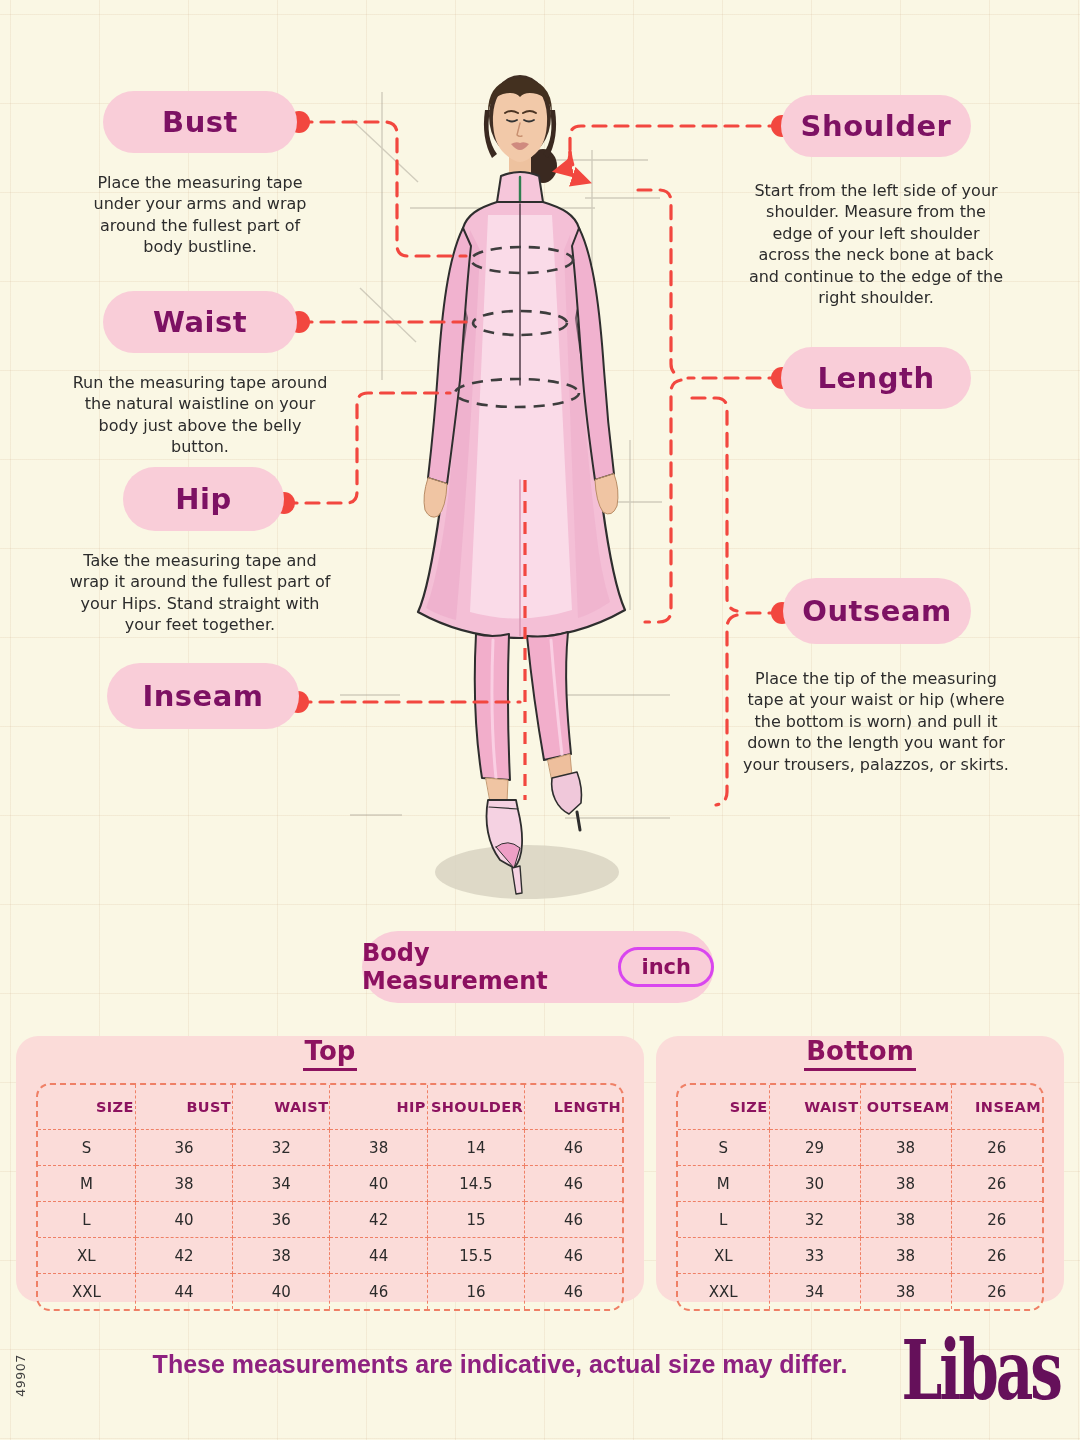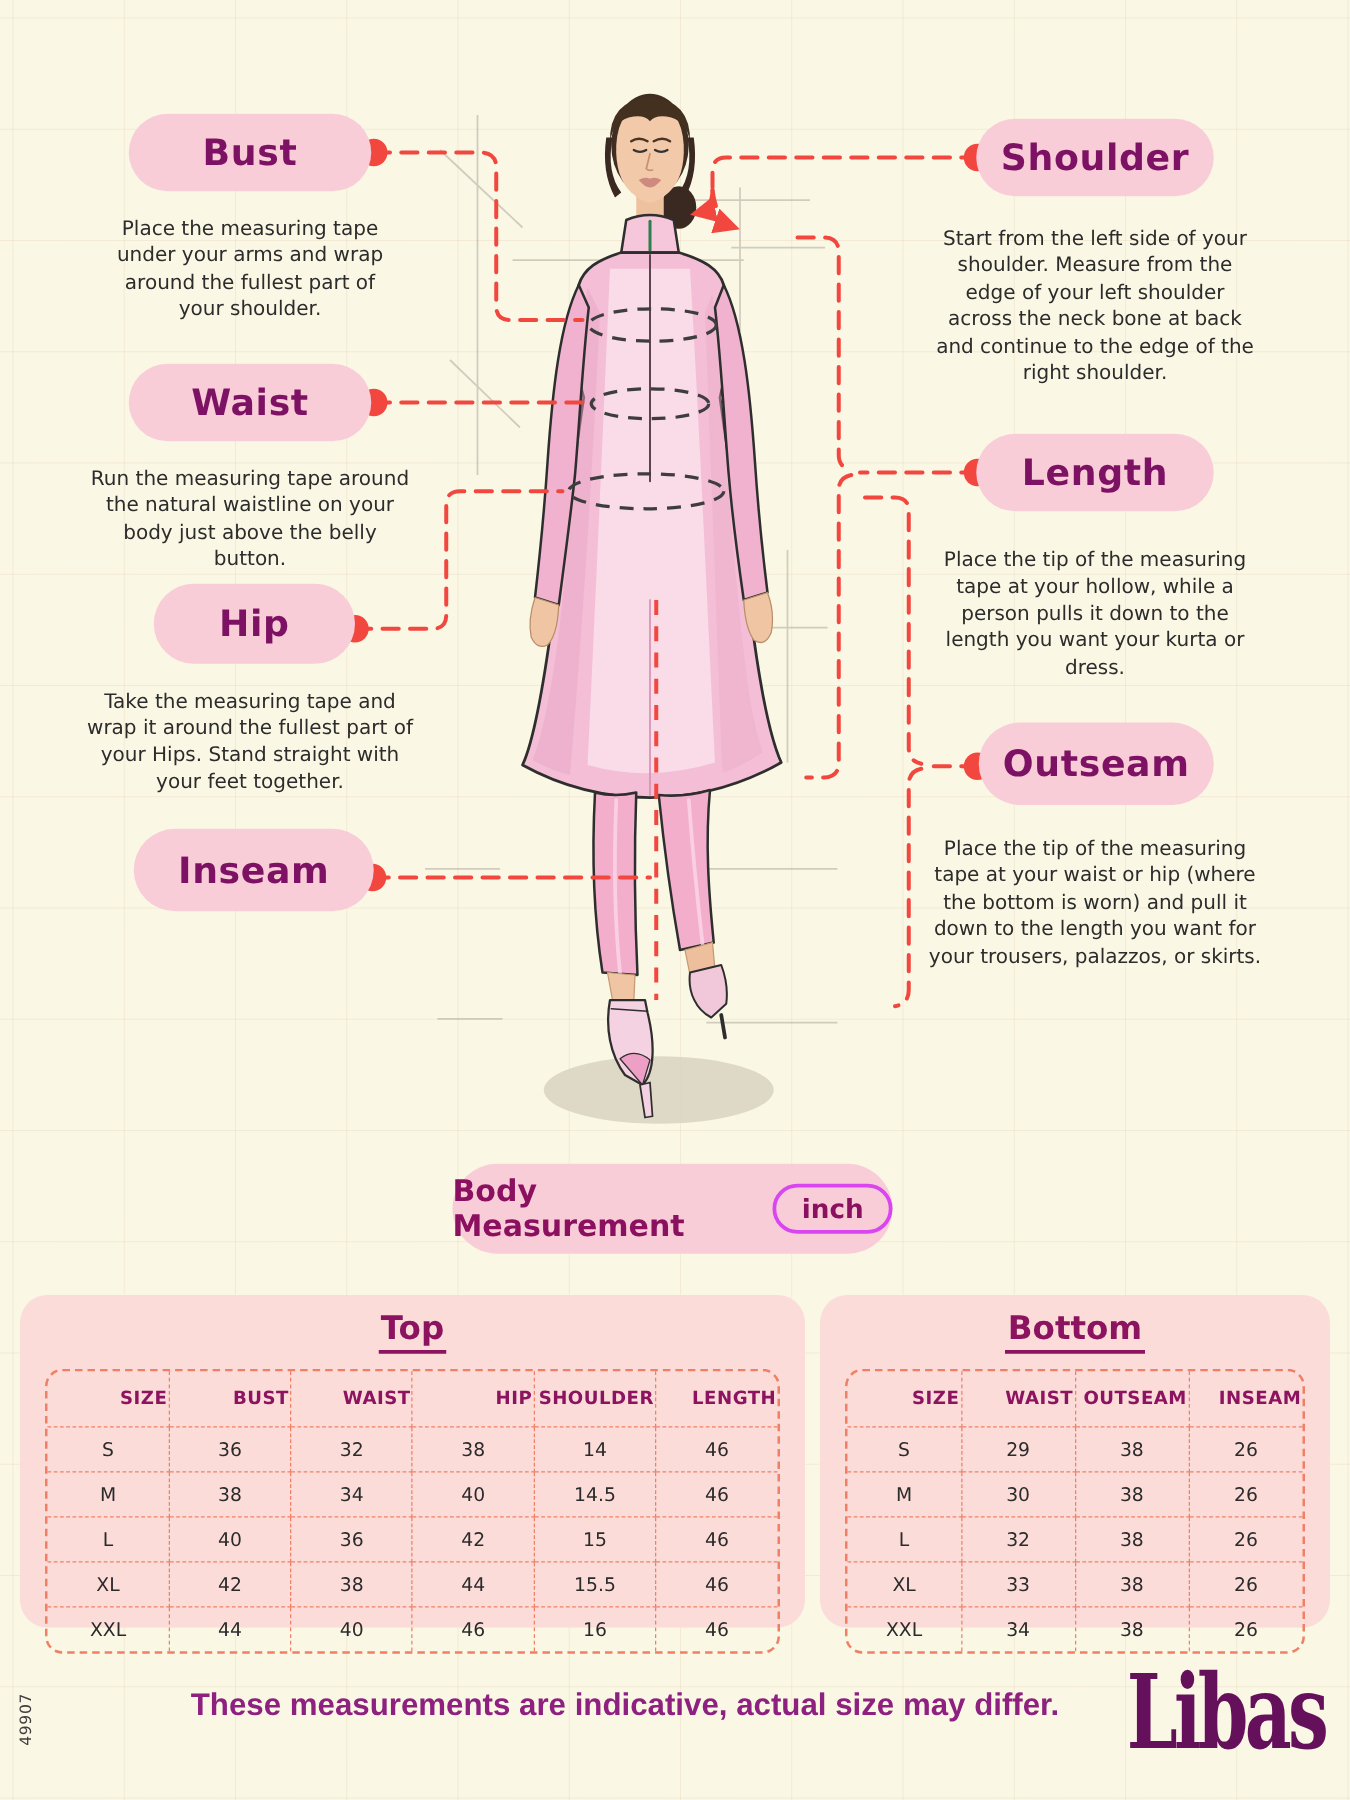--- a/index.html
+++ b/index.html
@@ -40,21 +40,21 @@
     display:flex;align-items:center;justify-content:center;gap:32px;
   }
   .bm-label{color:#8c1060;font-weight:bold;font-size:24px;}
   .bm-chip{
     border:3px solid #d946ef;border-radius:28px;
     padding:5px 20px;color:#8c1060;font-weight:bold;font-size:21px;
   }
   .size-card{
     position:absolute;top:1036px;height:266px;
     background:#fbdcd9;border-radius:22px;
-    box-sizing:border-box;padding:12px 20px 0 20px;
+    box-sizing:border-box;padding:0 20px 0 20px;
   }
   .size-card.top{left:16px;width:628px;}
   .size-card.bottom{left:656px;width:408px;}
   .card-title{
     display:block;width:fit-content;margin:0 auto;
     color:#8c135f;font-weight:bold;font-size:26px;
     border-bottom:3px solid #8c135f;padding:0 2px 2px 2px;
   }
   .size-table-wrap{
     margin-top:12px;
@@ -202,21 +202,21 @@
       <circle cx="298" cy="702" r="11"></circle>
       <circle cx="782" cy="126" r="11"></circle>
       <circle cx="782" cy="378" r="11"></circle>
       <circle cx="782" cy="613" r="11"></circle>
     </g>
   </svg>
 
   <div class="pill" style="left:103px;top:91px;width:194px;height:62px">
     <span>Bust</span>
   </div>
-  <div class="desc" style="left:80px;top:172px;width:240px">Place the measuring tape under your arms and wrap around the fullest part of your shoulder.</div>
+  <div class="desc" style="left:80px;top:172px;width:240px">Place the measuring tape under your arms and wrap around the fullest part of body bustline.</div>
 
   <div class="pill" style="left:103px;top:291px;width:194px;height:62px">
     <span>Waist</span>
   </div>
   <div class="desc" style="left:72px;top:372px;width:256px">Run the measuring tape around the natural waistline on your body just above the belly button.</div>
 
   <div class="pill" style="left:123px;top:467px;width:161px;height:64px">
     <span>Hip</span>
   </div>
   <div class="desc" style="left:68px;top:550px;width:264px">Take the measuring tape and wrap it around the fullest part of your Hips. Stand straight with your feet together.</div>
@@ -226,21 +226,20 @@
   </div>
 
   <div class="pill" style="left:781px;top:95px;width:190px;height:62px">
     <span>Shoulder</span>
   </div>
   <div class="desc" style="left:748px;top:180px;width:256px">Start from the left side of your shoulder. Measure from the edge of your left shoulder across the neck bone at back and continue to the edge of the right shoulder.</div>
 
   <div class="pill" style="left:781px;top:347px;width:190px;height:62px">
     <span>Length</span>
   </div>
-  <div class="desc" style="left:745px;top:437px;width:262px">Place the tip of the measuring tape at your hollow, while a person pulls it down to the length you want your kurta or dress.</div>
 
   <div class="pill" style="left:783px;top:578px;width:188px;height:66px">
     <span>Outseam</span>
   </div>
   <div class="desc" style="left:742px;top:668px;width:268px">Place the tip of the measuring tape at your waist or hip (where the bottom is worn) and pull it down to the length you want for your trousers, palazzos, or skirts.</div>
 
   <div class="bm-pill">
     <span class="bm-label">Body Measurement</span>
     <span class="bm-chip">inch</span>
   </div>

